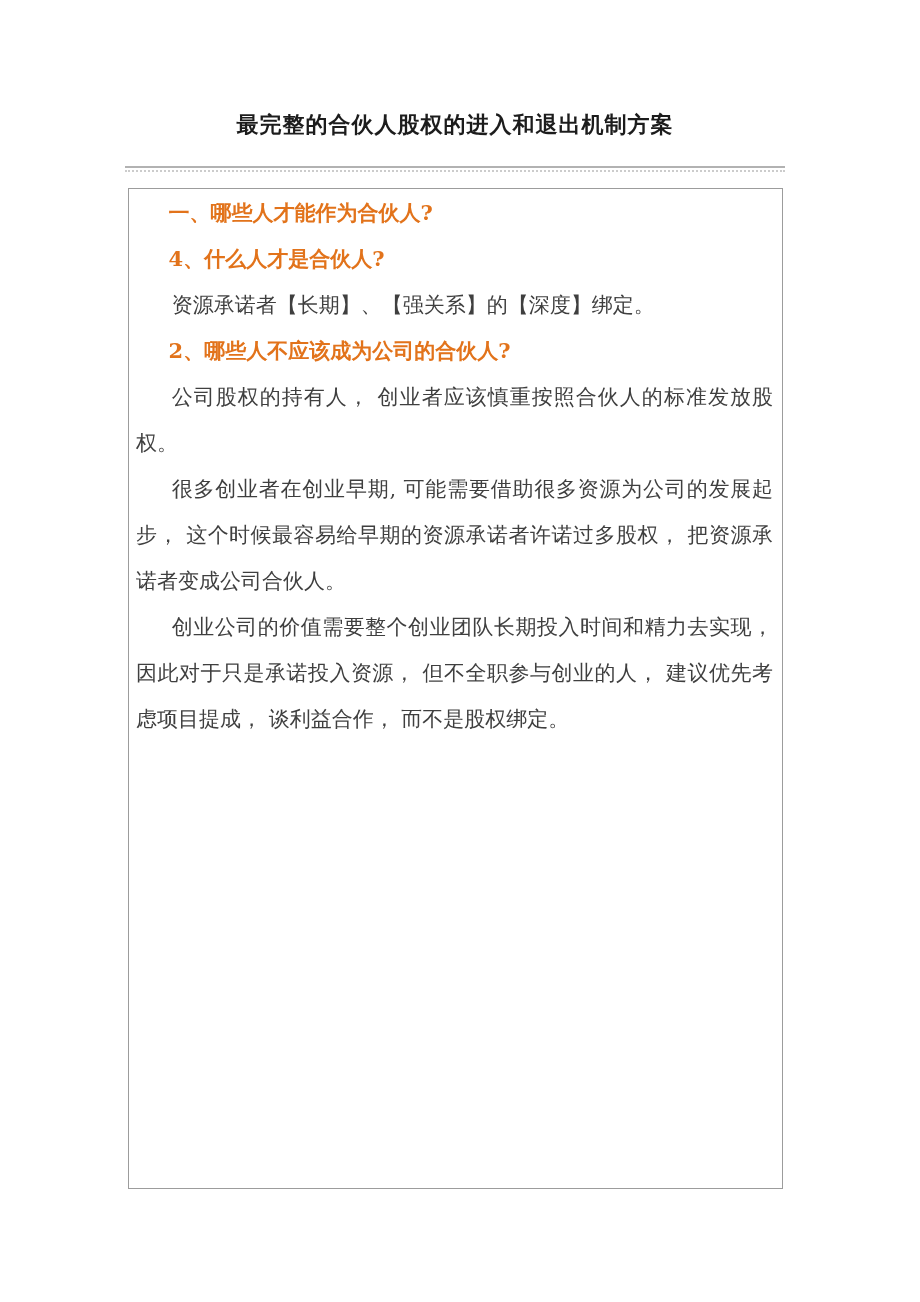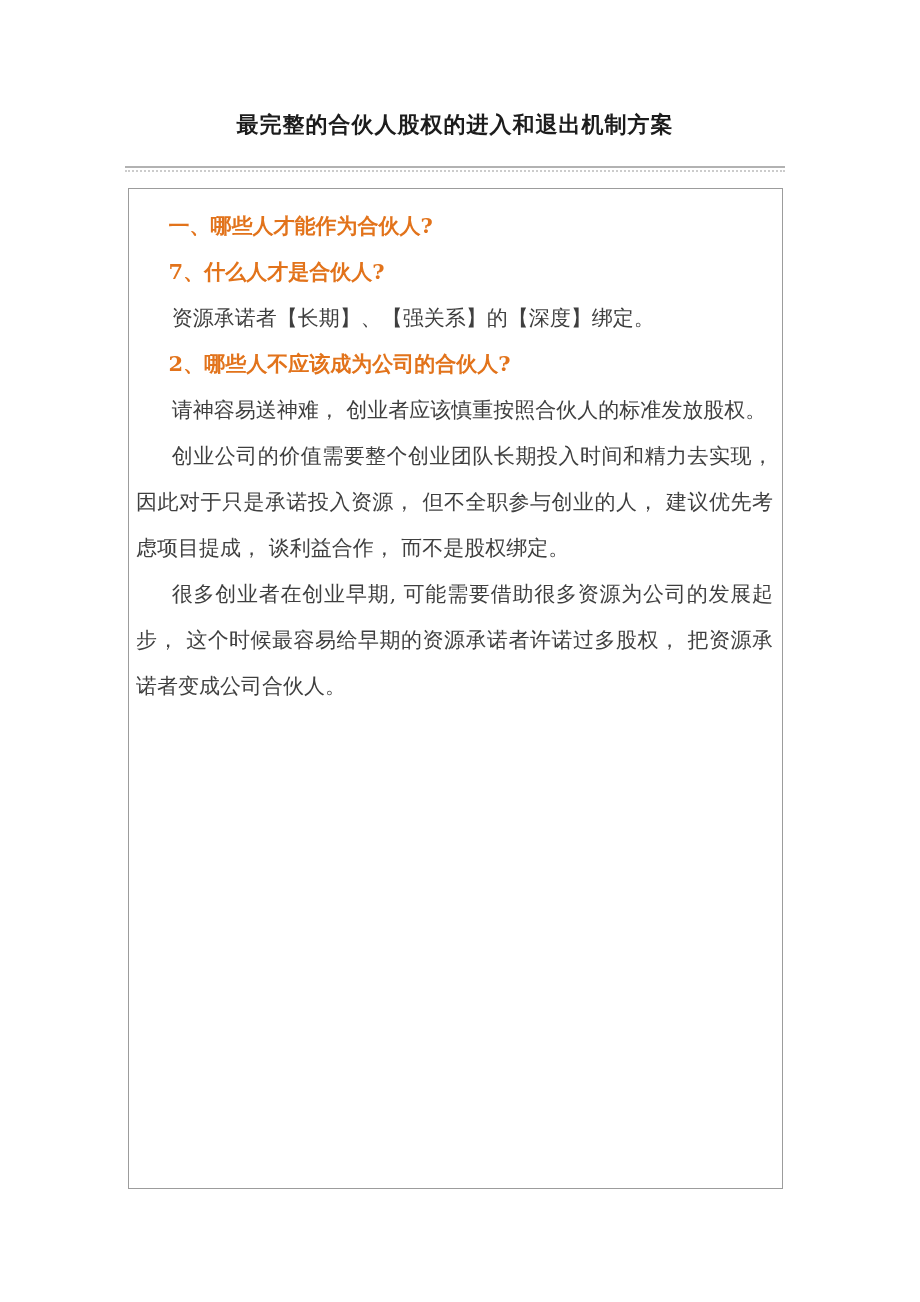--- a/index.html
+++ b/index.html
@@ -33,21 +33,21 @@
     height:2px;
     border-top:2px solid var(--rule-color);
     border-bottom:2px dotted #cccccc;
   }
   .content-box{
     position:absolute;
     left:128px;top:188px;
     width:655px;height:1001px;
     box-sizing:border-box;
     border:1px solid var(--border-color);
-    padding:14px 9px 0 7px;
+    padding:1px 9px 0 7px;
     overflow:hidden;
     background:#ffffff;
   }
   .block{
     margin:0;
     font-size:21px;
     line-height:46px;
     color:var(--body-color);
     text-align:justify;
     font-family:"DejaVu Serif","Liberation Serif",serif;
@@ -64,19 +64,19 @@
 </style>
 </head>
 <body>
 
 <div class="doc-title">最完整的合伙人股权的进入和退出机制方案</div>
 
 <div class="divider"></div>
 
 <div class="content-box">
     <div class="block h1">一、哪些人才能作为合伙人?</div>
-    <div class="block h2">7、什么人才是合伙人?</div>
+    <div class="block h2">4、什么人才是合伙人?</div>
     <div class="block p">资源承诺者【长期】、【强关系】的【深度】绑定。</div>
     <div class="block h2">2、哪些人不应该成为公司的合伙人?</div>
-    <div class="block p">请神容易送神难， 创业者应该慎重按照合伙人的标准发放股权。</div>
+    <div class="block p">公司股权的持有人， 创业者应该慎重按照合伙人的标准发放股权。</div>
+    <div class="block p">很多创业者在创业早期, 可能需要借助很多资源为公司的发展起步， 这个时候最容易给早期的资源承诺者许诺过多股权， 把资源承诺者变成公司合伙人。</div>
     <div class="block p">创业公司的价值需要整个创业团队长期投入时间和精力去实现， 因此对于只是承诺投入资源， 但不全职参与创业的人， 建议优先考虑项目提成， 谈利益合作， 而不是股权绑定。</div>
-    <div class="block p">很多创业者在创业早期, 可能需要借助很多资源为公司的发展起步， 这个时候最容易给早期的资源承诺者许诺过多股权， 把资源承诺者变成公司合伙人。</div>
   </div>
 
 </body></html>

